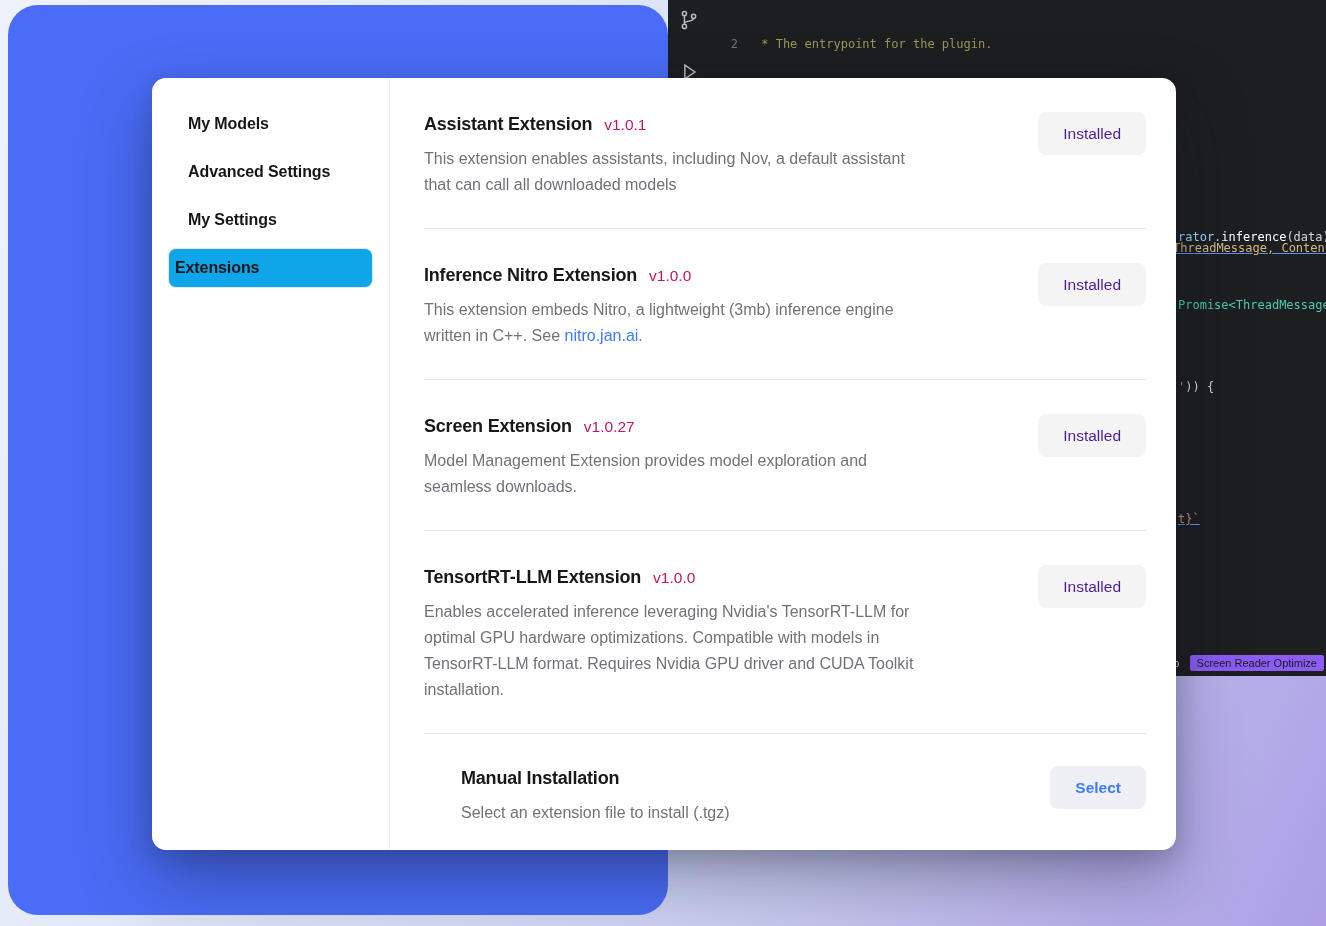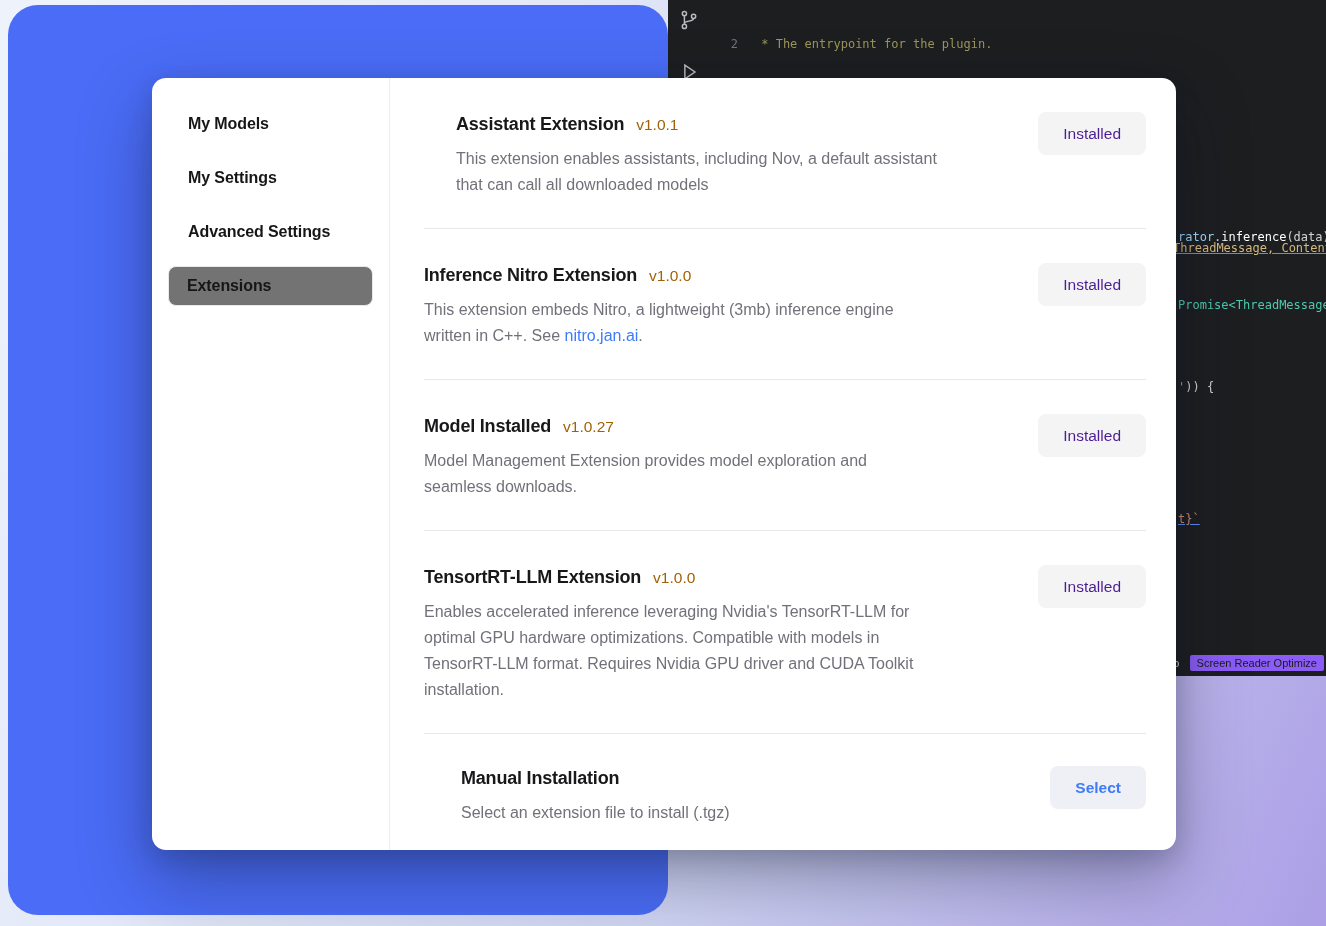--- a/index.html
+++ b/index.html
@@ -63,38 +63,38 @@
   
   .modal {
     position: absolute; left: 152px; top: 78px; width: 1024px; height: 772px;
     background: #ffffff; border-radius: 14px; z-index: 5;
     box-shadow: 0 30px 70px rgba(15, 23, 42, 0.35), 0 8px 24px rgba(15, 23, 42, 0.18);
     display: flex; overflow: hidden;
   }
   .sidebar {
     width: 238px; flex: none; padding: 26px 16px;
     border-right: 1px solid #ececf0;
-    display: flex; flex-direction: column; gap: 14px;
+    display: flex; flex-direction: column; gap: 8px;
   }
   .side-item {
     padding: 11px 20px; border-radius: 8px;
     font-size: 16px; font-weight: 700; color: #161618; letter-spacing: -0.1px;
     cursor: pointer;
   }
-  .side-item.active { background: #737373; border: 1px solid #e8e8ec; padding: 10px 18px; }
+  .side-item.active { background: #0ea5e9; border: 1px solid #e8e8ec; padding: 10px 6px; }
 
   .content { flex: 1; padding: 18px 30px 0 34px; }
   .ext-row { display: flex; justify-content: space-between; align-items: flex-start; padding: 34px 0 30px; }
-  .ext-row.first { padding-top: 16px; margin-left: 32px; }
+  .ext-row.first { padding-top: 16px; }
   .ext-row.last { padding-top: 32px; padding-bottom: 20px; margin-left: 37px; }
   .row-divider { height: 1px; background: #e8e8ec; }
   .ext-info { max-width: 600px; }
   .title-line { display: flex; align-items: baseline; gap: 12px; }
   .ext-name { font-size: 18px; font-weight: 700; color: #18181b; letter-spacing: -0.2px; line-height: 24px; }
-  .ext-version { font-size: 15.5px; color: #a16207; }
+  .ext-version { font-size: 15.5px; color: #be185d; }
   .ext-desc { margin: 10px 0 0; font-size: 16px; line-height: 26px; color: #71717a; white-space: pre-line; }
   .link { color: #3e7bfa; text-decoration: none; cursor: pointer; }
   .btn {
     border: none; border-radius: 8px; flex: none;
     font-family: "Liberation Sans", sans-serif; font-size: 15.5px;
     padding: 11px 25px; cursor: pointer; line-height: 21px;
   }
   .btn.installed { background: #f4f4f5; color: #4c1d95; }
   .btn.select { background: #eef0f5; color: #3e7bfa; font-weight: 700; }
 </style>
@@ -146,22 +146,22 @@
     <span class="status-chip">Screen Reader Optimize</span>
   </div>
 </div>
 
 <div class="blue-panel"></div>
 
 <div class="modal">
 
   <div class="sidebar">
     <div class="side-item">My Models</div>
+    <div class="side-item">Advanced Settings</div>
     <div class="side-item">My Settings</div>
-    <div class="side-item">Advanced Settings</div>
     <div class="side-item active">Extensions</div>
   </div>
 
   <div class="content">
 
     <div class="ext-row first">
       <div class="ext-info">
         <div class="title-line">
           <span class="ext-name">Assistant Extension</span>
           <span class="ext-version">v1.0.1</span>
@@ -182,21 +182,21 @@
         <p class="ext-desc"><span>This extension embeds Nitro, a lightweight (3mb) inference engine
 written in C++. See </span><a class="link">nitro.jan.ai</a><span>.</span></p>
       </div>
       <button class="btn installed">Installed</button>
     </div>
     <div class="row-divider"></div>
 
     <div class="ext-row">
       <div class="ext-info">
         <div class="title-line">
-          <span class="ext-name">Model Installed</span>
+          <span class="ext-name">Screen Extension</span>
           <span class="ext-version">v1.0.27</span>
         </div>
         <p class="ext-desc">Model Management Extension provides model exploration and
 seamless downloads.</p>
       </div>
       <button class="btn installed">Installed</button>
     </div>
     <div class="row-divider"></div>
 
     <div class="ext-row">

